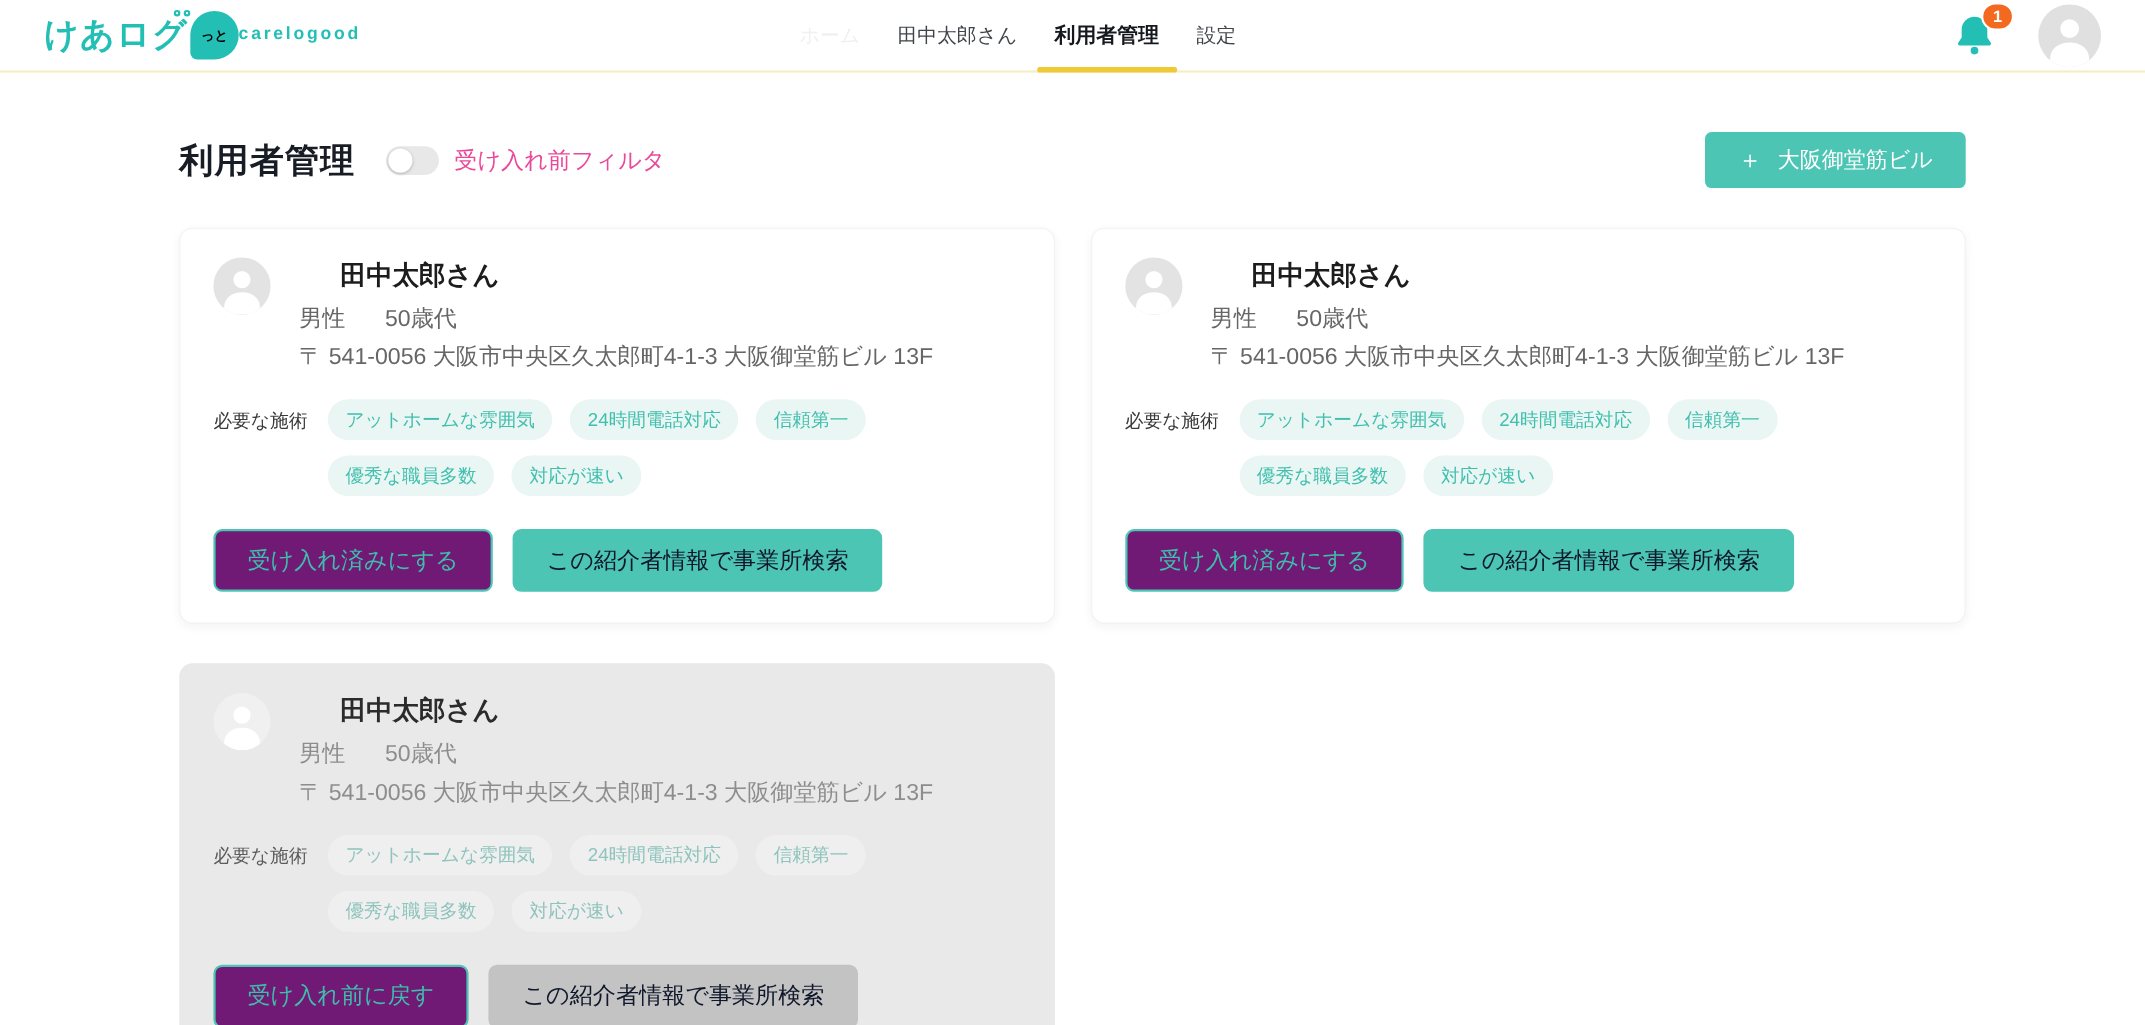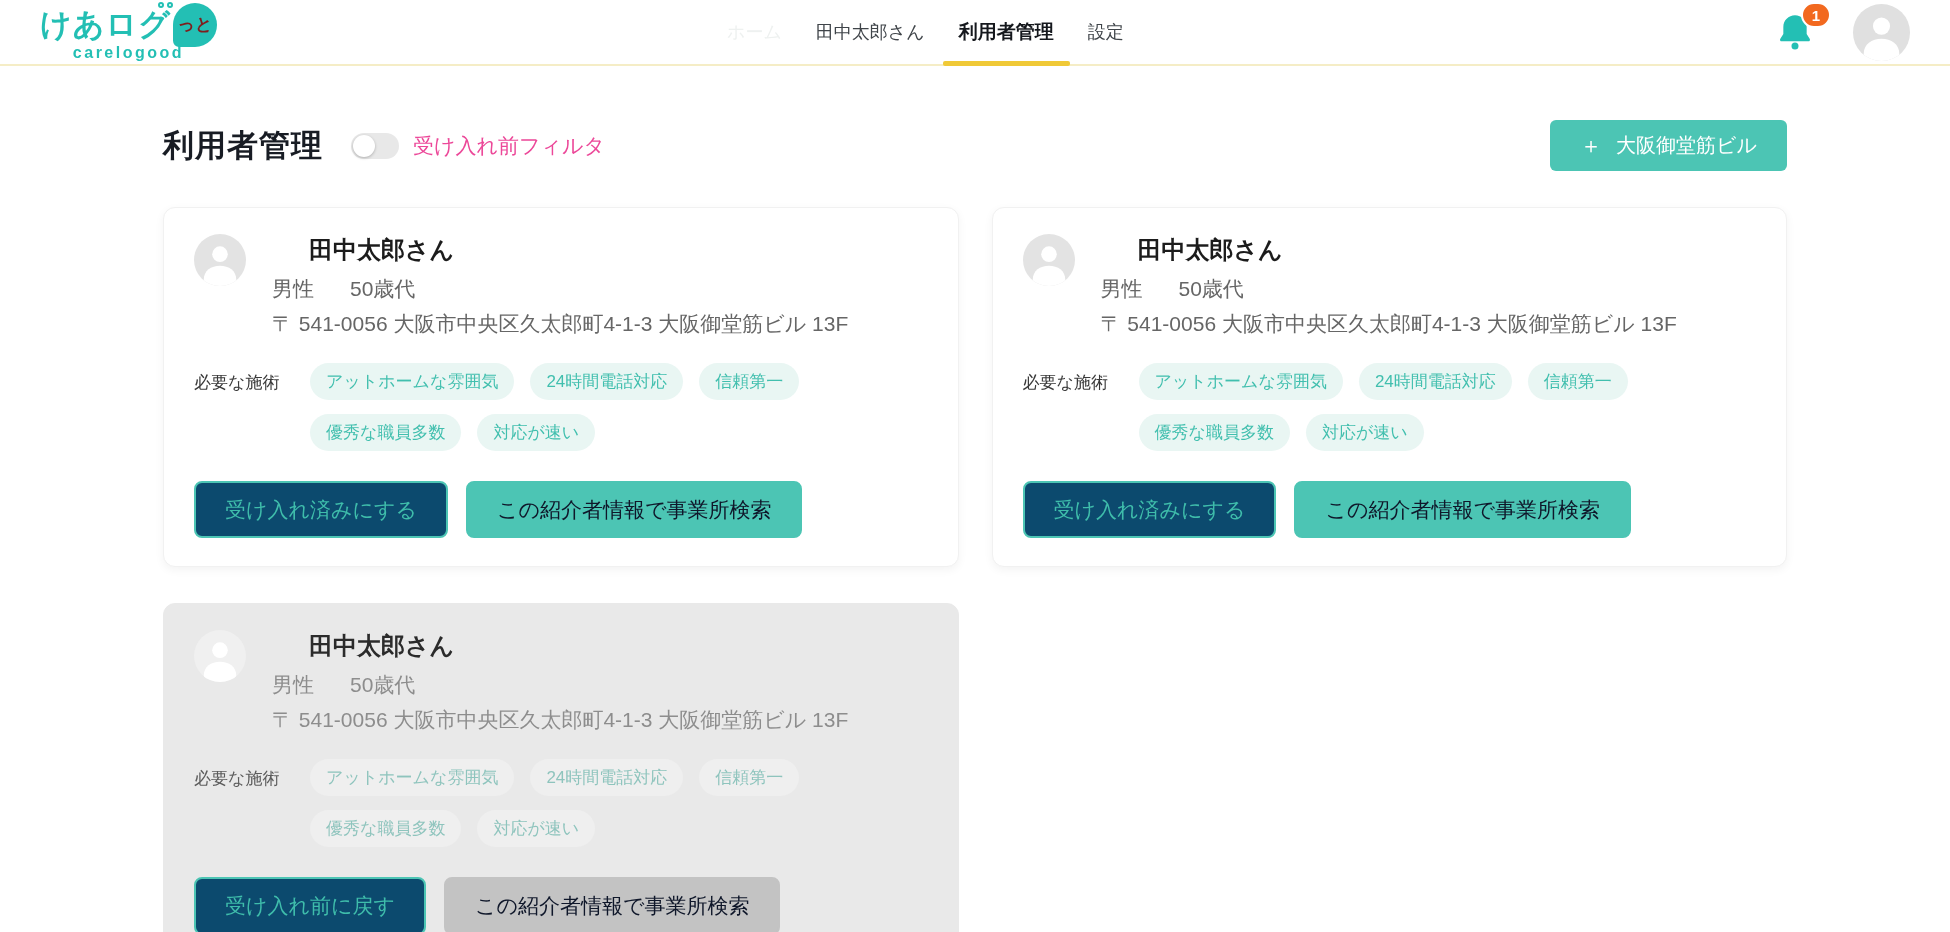--- a/index.html
+++ b/index.html
@@ -2,25 +2,25 @@
 <html><head>
 <meta charset="utf-8">
 <style>
   * { margin:0; padding:0; box-sizing:border-box; }
   html,body { width:1950px; height:932px; background:#fff; overflow:hidden;
     font-family:"Liberation Sans","DejaVu Sans",sans-serif; }
 
   
   .topbar { position:relative; height:66px; background:#fff;
     border-bottom:2px solid #f5edc6; display:flex; align-items:center; padding:0 40px; }
-  .logo { display:flex; flex-direction:column; align-items:center; cursor:pointer; position:relative; }
+  .logo { display:flex; flex-direction:row; align-items:center; cursor:pointer; position:relative; }
   .logo-row { display:flex; align-items:center; }
   .logo-jp { color:#23bfb4; font-size:31px; font-weight:bold; letter-spacing:1px; }
   .logo-bubble { width:44px; height:44px; margin-left:2px; background:#23bfb4; border-radius:50% 50% 50% 14%;
-    color:#7f1d1d; font-size:17px; font-weight:bold; display:flex; align-items:center; justify-content:center; }
+    color:#000000; font-size:12px; font-weight:bold; display:flex; align-items:center; justify-content:center; }
   .logo-eyes { position:absolute; top:-1px; left:118px; display:flex; gap:3px; }
   .logo-eyes i { width:6px; height:6px; border-radius:50%; background:#fff; border:2px solid #23bfb4; }
   .logo-sub { color:#23bfb4; font-size:16px; letter-spacing:2.5px; margin-top:-3px; font-weight:bold; }
 
   .nav { position:absolute; left:727px; top:0; height:100%; display:flex; align-items:center; gap:34px; }
   .nav-item { font-size:18px; color:#3f4449; cursor:pointer; position:relative;
     height:100%; display:flex; align-items:center; white-space:nowrap; }
   .nav-item.faint { color:#eef1f0; }
   .nav-item.active { font-weight:bold; color:#15181d; font-size:19px; }
   .nav-item.active::after { content:""; position:absolute; left:-16px; right:-16px; bottom:-2px;
@@ -56,32 +56,32 @@
   .card-head { display:flex; }
   .avatar-sm { width:52px; height:52px; border-radius:50%; background:#e3e3e3; overflow:hidden; flex-shrink:0; }
   .card.accepted .avatar-sm { background:#f0f0f0; }
   .info { margin-left:26px; }
   .name { font-size:24px; font-weight:bold; color:#1c1c1c;margin-left:37px; }
   .meta { margin-top:9px; font-size:21px; color:#666; display:flex; gap:36px; }
   .address { margin-top:7px; font-size:21px; color:#666; }
   .card.accepted .meta, .card.accepted .address { color:#8d8d8d; }
   .card.accepted .name { color:#2b2b2b; }
 
-  .tags-row { display:flex; margin-top:25px;gap:12px; }
+  .tags-row { display:flex; margin-top:25px; }
   .tags-label { font-size:17px; color:#3a3a3a; padding-top:8px; width:104px; flex-shrink:0; }
   .card.accepted .tags-label { color:#5c5c5c; }
   .tags { display:flex; flex-wrap:wrap; gap:14px 16px; }
   .tag { background:#e9f6f3; color:#41bfae; font-size:17px; padding:7px 16px; border-radius:19px;
     white-space:nowrap; }
   .card.accepted .tag { background:#efefef; color:#8ec4bd; }
 
   .actions { margin-top:30px; display:flex; gap:18px; }
   .btn { border-radius:8px; font-size:21px; padding:13px 29px; cursor:pointer; font-family:inherit;
     line-height:1.3; }
-  .btn-outline { background:#0c4a6e; border:2px solid #4cc5b4; color:#3fbdab; }
+  .btn-outline { background:#701a75; border:2px solid #4cc5b4; color:#3fbdab; }
   .btn-fill { background:#4cc5b4; border:2px solid #4cc5b4; color:#0f172a; }
   .btn-fill.disabled { background:#c3c3c3; border-color:#c3c3c3; }
 </style>
 </head>
 <body>
 
 <header class="topbar">
   <div class="logo">
     <div class="logo-row">
       <span class="logo-jp">けあログ</span>

